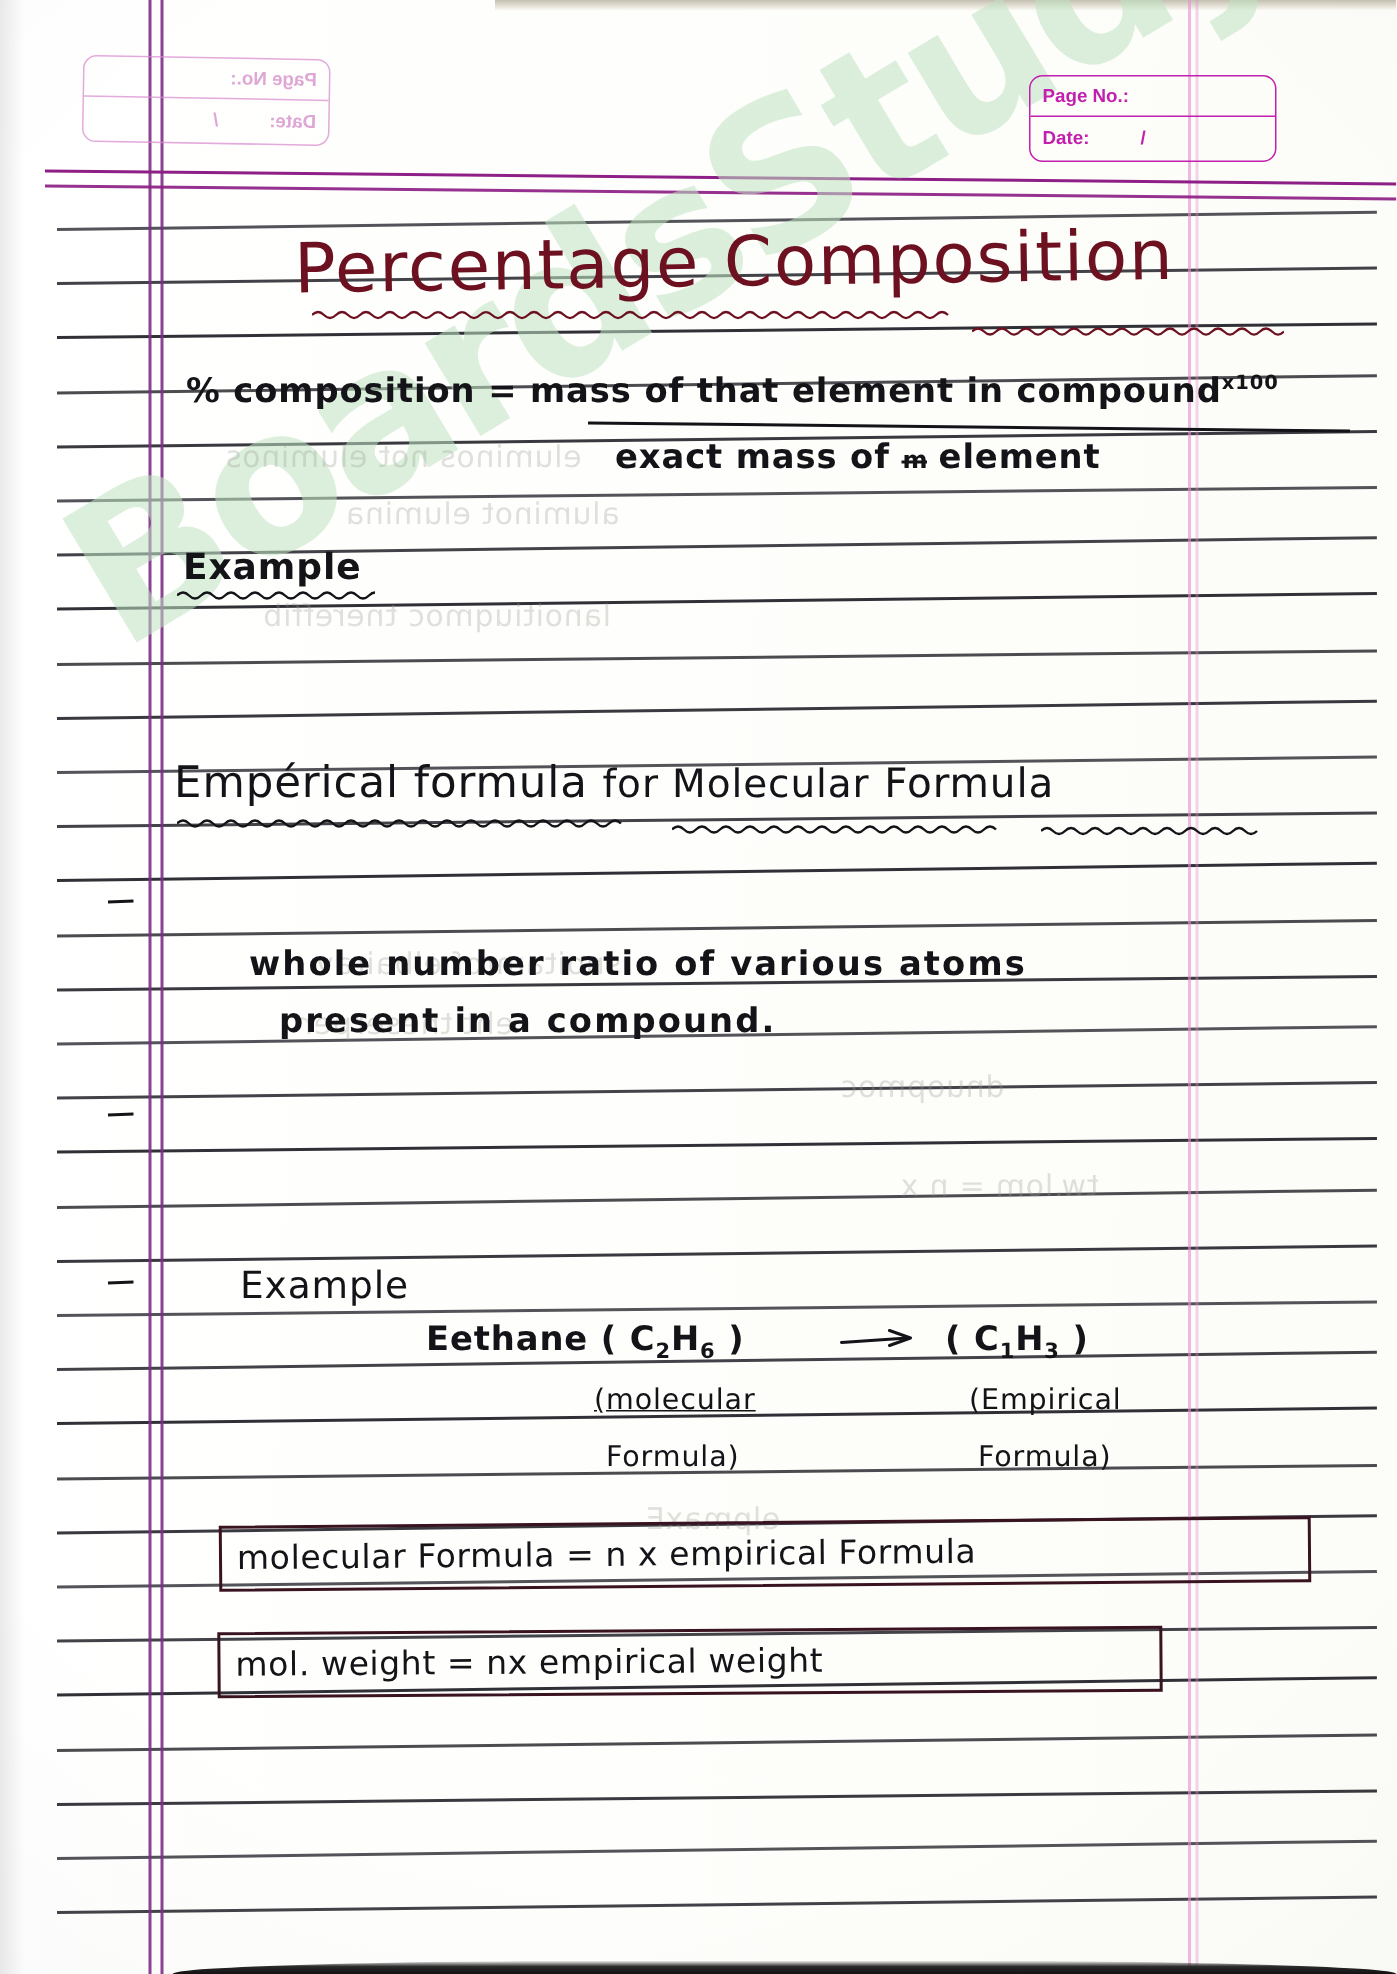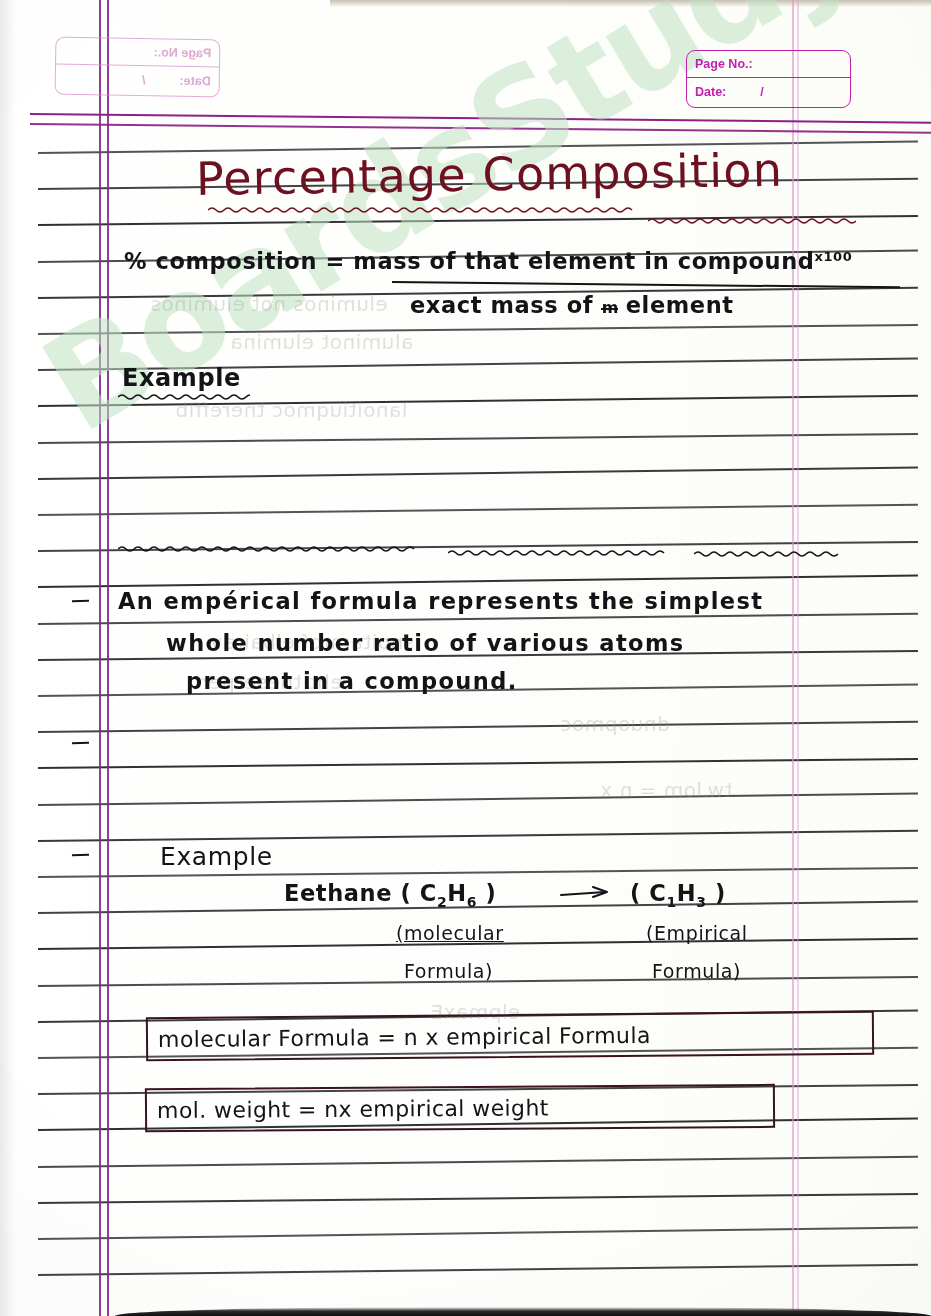--- a/index.html
+++ b/index.html
@@ -396,38 +396,42 @@
   </div>
 
   <div class="hw line-txt" style="left:122px; top:364px; font-size:24px;">Example</div>
   <div class="wavy" style="left:118px; top:392px; width:132px;">
     <svg viewBox="0 0 132 9" preserveAspectRatio="none">
         <path d="M0 5 q4 -4 8 0 t8 0 t8 0 t8 0 t8 0 t8 0 t8 0 t8 0 t8 0 t8 0 t8 0 t8 0 t8 0 t8 0 t8 0 t8 0 t8 0" fill="none" stroke="currentColor" stroke-width="1.6"></path>
       </svg>
   </div>
 
 
+  <div class="hw" style="left:116px; top:504px; font-size:29px;">
+    <span>Empérical formula</span>
+    <span style="font-size:26px;">for Molecular</span>
+    <span style="font-size:27px;">Formula</span>
+  </div>
   <div class="wavy" style="left:118px; top:544px; width:298px;">
     <svg viewBox="0 0 298 9" preserveAspectRatio="none">
         <path d="M0 5 q4 -4 8 0 t8 0 t8 0 t8 0 t8 0 t8 0 t8 0 t8 0 t8 0 t8 0 t8 0 t8 0 t8 0 t8 0 t8 0 t8 0 t8 0 t8 0 t8 0 t8 0 t8 0 t8 0 t8 0 t8 0 t8 0 t8 0 t8 0 t8 0 t8 0 t8 0 t8 0 t8 0 t8 0 t8 0 t8 0 t8 0 t8 0" fill="none" stroke="currentColor" stroke-width="1.6"></path>
       </svg>
   </div>
   <div class="wavy" style="left:448px; top:548px; width:218px;">
     <svg viewBox="0 0 218 9" preserveAspectRatio="none">
         <path d="M0 5 q4 -4 8 0 t8 0 t8 0 t8 0 t8 0 t8 0 t8 0 t8 0 t8 0 t8 0 t8 0 t8 0 t8 0 t8 0 t8 0 t8 0 t8 0 t8 0 t8 0 t8 0 t8 0 t8 0 t8 0 t8 0 t8 0 t8 0 t8 0" fill="none" stroke="currentColor" stroke-width="1.6"></path>
       </svg>
   </div>
   <div class="wavy" style="left:694px; top:549px; width:150px;">
     <svg viewBox="0 0 150 9" preserveAspectRatio="none">
         <path d="M0 5 q4 -4 8 0 t8 0 t8 0 t8 0 t8 0 t8 0 t8 0 t8 0 t8 0 t8 0 t8 0 t8 0 t8 0 t8 0 t8 0 t8 0 t8 0 t8 0" fill="none" stroke="currentColor" stroke-width="1.6"></path>
       </svg>
   </div>
 
   <div class="dash" style="left:72px; top:600px;"></div>
-  <div class="hw line-txt" style="left:118px; top:588px; letter-spacing:1.4px;">An empérical formula represents the simplest</div>
   <div class="hw line-txt" style="left:166px; top:630px; letter-spacing:1.4px;">whole number  ratio of  various  atoms</div>
   <div class="hw line-txt" style="left:186px; top:668px; letter-spacing:1.4px;">present  in  a   compound.</div>
 
   <div class="dash" style="left:72px; top:742px;"></div>
 
   <div class="dash" style="left:72px; top:854px;"></div>
   <div class="hw" style="left:160px; top:842px; font-size:25px;">Example</div>
 
   <div class="hw line-txt" style="left:284px; top:880px;">
     <span>Eethane</span>

